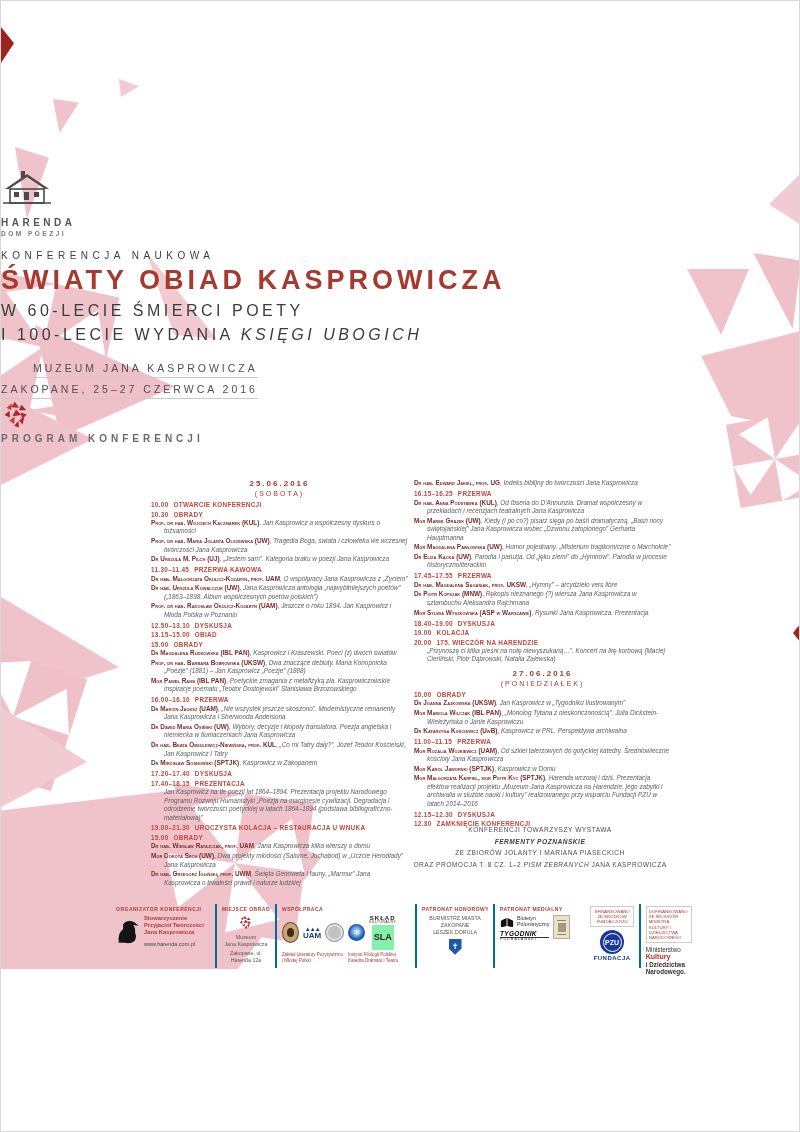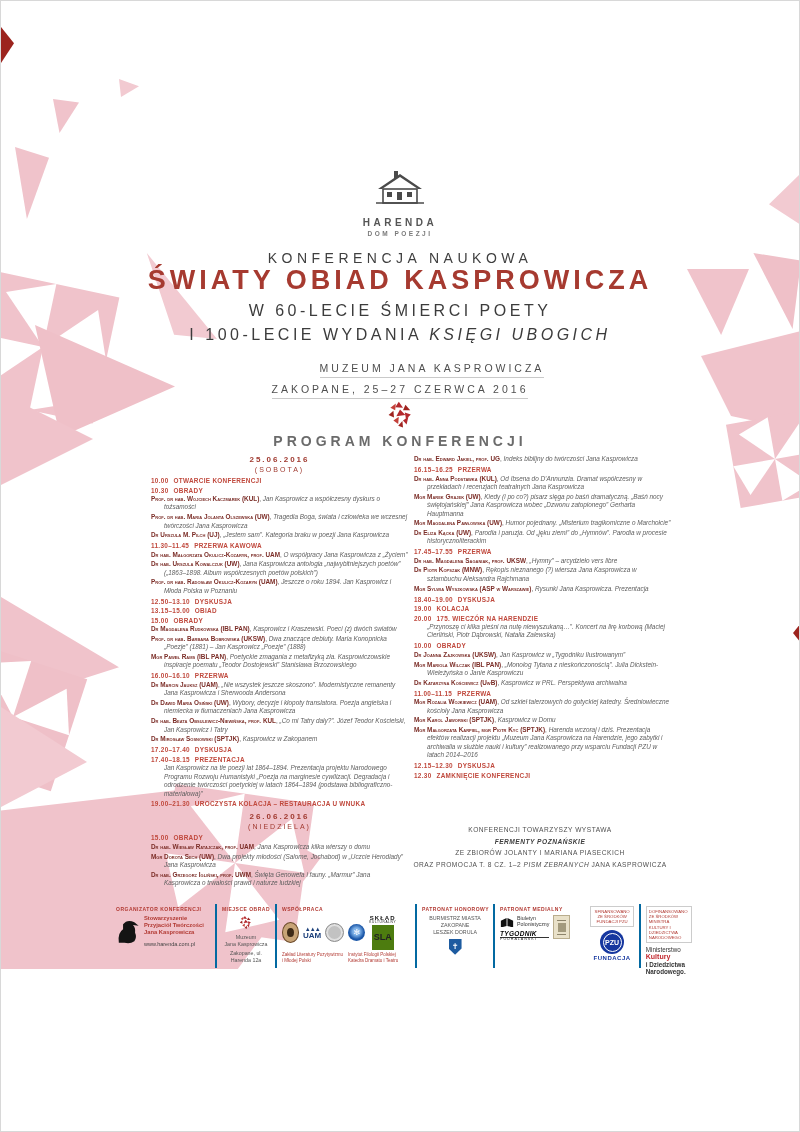--- a/index.html
+++ b/index.html
@@ -5,37 +5,37 @@
   html,body{margin:0;padding:0;background:#fff;}
   .page{position:relative;width:800px;height:1132px;background:#fff;overflow:hidden;
         font-family:"Liberation Sans",sans-serif;border:1px solid #d8d8d8;box-sizing:border-box;}
   
   .decor{position:absolute;z-index:0;}
   .tri{position:absolute;}
   .pinwheel{position:absolute;}
   .pinwheel svg{display:block;width:100%;height:100%;}
   
   .content{position:relative;z-index:1;}
-  .hdr{position:absolute;left:0;width:100%;text-align:center;}
+  .hdr{position:absolute;left:0;width:100%;text-align:left;}
   .house{top:168px;}
   .logo-name{top:216px;font-size:10px;letter-spacing:3.5px;color:#555;font-weight:bold;}
   .logo-sub{top:229px;font-size:6.5px;letter-spacing:2.5px;color:#7a7a7a;font-weight:bold;}
-  .kicker{top:249px;font-size:14px;letter-spacing:4.5px;color:#3f3f3f;}
+  .kicker{top:249px;font-size:10px;letter-spacing:4.5px;color:#3f3f3f;}
   .title{top:264px;font-size:27px;letter-spacing:4px;font-weight:bold;color:#a63a30;}
   .sub1{top:301px;font-size:16px;letter-spacing:3.5px;color:#3c3c3c;}
   .sub2{top:325px;font-size:16px;letter-spacing:3.5px;color:#3c3c3c;}
   .sub2 .it{font-style:italic;}
   .venueline{top:357px;margin-left:32px;}
   .dateline{top:378px;text-decoration:underline;}
   .venueline span,.dateline span{display:inline-block;font-size:10.5px;letter-spacing:3px;color:#4f4f4f;
       border-bottom:1px solid #c9c9c9;padding-bottom:3px;}
   .burst-wrap{top:399px;}
-  .prog-label{top:432px;font-size:14px;letter-spacing:4px;color:#6b6b6b;font-weight:bold;}
-  
-  .columns{position:absolute;left:150px;top:449px;width:520px;display:flex;gap:6px;z-index:1;}
+  .prog-label{top:432px;font-size:10px;letter-spacing:4px;color:#6b6b6b;font-weight:bold;}
+  
+  .columns{position:absolute;left:150px;top:473px;width:520px;display:flex;gap:6px;z-index:1;}
   .col{width:257px;}
   .col-right{padding-top:4px;}
   .prog-date{text-align:center;color:#a03a30;margin:5px 0 4px;}
   .prog-date .d{display:block;font-size:8px;font-weight:bold;letter-spacing:2px;}
   .prog-date .day{display:block;font-size:7px;letter-spacing:2px;margin-top:2px;}
   .prog-time{color:#c0493d;font-size:6.4px;margin:2.5px 0 1.5px;letter-spacing:0.3px;}
   .prog-time .t{font-weight:bold;margin-right:5px;}
   .prog-time .lbl{font-weight:bold;}
   .prog-talk{font-size:6.4px;line-height:1.32;color:#5d5d5d;margin:1.2px 0;padding-left:13px;text-indent:-13px;}
   .prog-talk .spk{font-weight:bold;color:#7b2d27;font-variant:small-caps;}
@@ -65,21 +65,21 @@
   .uam{color:#1b3f7a;text-align:center;line-height:1;}
   .uam .crown{font-size:6px;letter-spacing:-1px;}
   .uam .let{font-size:8px;font-weight:bold;}
   .seal{width:17px;height:17px;border-radius:50%;background:#c2c2c2;border:1px solid #8f8f8f;
       box-shadow:inset 0 0 0 2px #e0e0e0;}
   .badge-blue{width:17px;height:17px;border-radius:50%;background:radial-gradient(circle at 50% 45%,#7fb2e8 0 28%,#1b57a8 60%);
       color:#fff;font-size:8px;display:flex;align-items:center;justify-content:center;}
   .sklad{text-align:center;line-height:1;}
   .sklad .s1{font-size:6px;font-weight:bold;color:#111;letter-spacing:1px;}
   .sklad .s2{font-size:3.2px;color:#111;letter-spacing:0.6px;}
-  .sklad .s3{font-size:9px;font-weight:bold;color:#222;background:#4d7c0f;padding:8px 2px;display:inline-block;margin-top:1px;}
+  .sklad .s3{font-size:9px;font-weight:bold;color:#222;background:#86efac;padding:8px 2px;display:inline-block;margin-top:1px;}
   .crest{margin:3px auto 0 auto;width:13px;height:16px;background:#1d5ba0;
       clip-path:polygon(0 0,100% 0,100% 62%,50% 100%,0 62%);display:flex;align-items:center;justify-content:center;
       color:#fff;font-size:8px;}
   .biuletyn{font-size:5.3px;color:#333;line-height:1.2;}
   .tygodnik{margin-top:3px;line-height:1;}
   .tygodnik .t1{font-size:6.5px;font-weight:bold;font-style:italic;color:#000;letter-spacing:0.3px;}
   .tygodnik .t2{font-size:3.6px;letter-spacing:1px;color:#222;border-top:1px solid #333;}
   .bookcover{width:17px;height:24px;background:#e9e1c9;border:1px solid #b9ad8d;padding:2px 2px;box-sizing:border-box;}
   .bookcover i{display:block;height:1px;background:#8d846b;margin:2px 1px;}
   .bookcover b{display:block;width:8px;height:9px;background:#a39a7d;margin:2px auto 0 auto;}
@@ -221,44 +221,44 @@
         <p class="prog-talk"><span class="spk">Mgr Paweł Rams (IBL PAN)</span><span>, </span><span class="ttl">Poetyckie zmagania z metafizyką zła. Kasprowiczowskie inspiracje poematu „Teodor Dostojewski” Stanisława Brzozowskiego</span></p>
         <p class="prog-time"><span class="t">16.00–16.10</span><span class="lbl">PRZERWA</span></p>
         <p class="prog-talk"><span class="spk">Dr Marcin Jauksz (UAM)</span><span>, </span><span class="ttl">„Nie wszystek jeszcze skoszono”. Modernistyczne remanenty Jana Kasprowicza i Sherwooda Andersona</span></p>
         <p class="prog-talk"><span class="spk">Dr Dawid Maria Osiński (UW)</span><span>, </span><span class="ttl">Wybory, decyzje i kłopoty translatora. Poezja angielska i niemiecka w tłumaczeniach Jana Kasprowicza</span></p>
         <p class="prog-talk"><span class="spk">Dr hab. Beata Obsulewicz-Niewińska, prof. KUL</span><span>, </span><span class="ttl">„Co mi Tatry dały?”. Józef Teodor Kościelski, Jan Kasprowicz i Tatry</span></p>
         <p class="prog-talk"><span class="spk">Dr Mirosław Sosnowski (SPTJK)</span><span>, </span><span class="ttl">Kasprowicz w Zakopanem</span></p>
         <p class="prog-time"><span class="t">17.20–17.40</span><span class="lbl">DYSKUSJA</span></p>
         <p class="prog-time"><span class="t">17.40–18.15</span><span class="lbl">PREZENTACJA</span></p>
         <p class="prog-note">Jan Kasprowicz na tle poezji lat 1864–1894. Prezentacja projektu Narodowego Programu Rozwoju Humanistyki „Poezja na marginesie cywilizacji. Degradacja i odrodzenie twórczości poetyckiej w latach 1864–1894 (podstawa bibliograficzno-materiałowa)”</p>
         <p class="prog-time"><span class="t">19.00–21.30</span><span class="lbl">UROCZYSTA KOLACJA – RESTAURACJA U WNUKA</span></p>
-        <div class="prog-date">
-          <span class="d">26.06.2016</span>
-          <span class="day">(NIEDZIELA)</span>
-        </div>
         <p class="prog-time"><span class="t">15.00</span><span class="lbl">OBRADY</span></p>
         <p class="prog-talk"><span class="spk">Dr hab. Wiesław Ratajczak, prof. UAM</span><span>, </span><span class="ttl">Jana Kasprowicza kilka wierszy o domu</span></p>
         <p class="prog-talk"><span class="spk">Mgr Dorota Sech (UW)</span><span>, </span><span class="ttl">Dwa projekty młodości (Salome, Jochabod) w „Uczcie Herodiady” Jana Kasprowicza</span></p>
         <p class="prog-talk"><span class="spk">Dr hab. Grzegorz Igliński, prof. UWM</span><span>, </span><span class="ttl">Święta Genowefa i fauny. „Marmur” Jana Kasprowicza o trwałości prawd i naturze ludzkiej</span></p>
       </div>
     <div class="col col-right" id="col-right">
         <p class="prog-talk"><span class="spk">Dr hab. Edward Jakiel, prof. UG</span><span>, </span><span class="ttl">Indeks biblijny do twórczości Jana Kasprowicza</span></p>
         <p class="prog-time"><span class="t">16.15–16.25</span><span class="lbl">PRZERWA</span></p>
         <p class="prog-talk"><span class="spk">Dr hab. Anna Podstawka (KUL)</span><span>, </span><span class="ttl">Od Ibsena do D’Annunzia. Dramat współczesny w przekładach i recenzjach teatralnych Jana Kasprowicza</span></p>
         <p class="prog-talk"><span class="spk">Mgr Marek Grajek (UW)</span><span>, </span><span class="ttl">Kiedy (i po co?) pisarz sięga po baśń dramatyczną. „Baśń nocy świętojańskiej” Jana Kasprowicza wobec „Dzwonu zatopionego” Gerharta Hauptmanna</span></p>
         <p class="prog-talk"><span class="spk">Mgr Magdalena Pawłowska (UW)</span><span>, </span><span class="ttl">Humor pojednany. „Misterium tragikomiczne o Marchołcie”</span></p>
         <p class="prog-talk"><span class="spk">Dr Eliza Kącka (UW)</span><span>, </span><span class="ttl">Parodia i paruzja. Od „jęku ziemi” do „Hymnów”. Parodia w procesie historycznoliterackim</span></p>
         <p class="prog-time"><span class="t">17.45–17.55</span><span class="lbl">PRZERWA</span></p>
         <p class="prog-talk"><span class="spk">Dr hab. Magdalena Saganiak, prof. UKSW</span><span>, </span><span class="ttl">„Hymny” – arcydzieło vers libre</span></p>
         <p class="prog-talk"><span class="spk">Dr Piotr Kopszak (MNW)</span><span>, </span><span class="ttl">Rękopis nieznanego (?) wiersza Jana Kasprowicza w sztambuchu Aleksandra Rajchmana</span></p>
         <p class="prog-talk"><span class="spk">Mgr Sylwia Wyszkowska (ASP w Warszawie)</span><span>, </span><span class="ttl">Rysunki Jana Kasprowicza. Prezentacja</span></p>
         <p class="prog-time"><span class="t">18.40–19.00</span><span class="lbl">DYSKUSJA</span></p>
         <p class="prog-time"><span class="t">19.00</span><span class="lbl">KOLACJA</span></p>
         <p class="prog-time"><span class="t">20.00</span><span class="lbl">175. WIECZÓR NA HARENDZIE</span></p>
         <p class="prog-note">„Przynoszę ci kilka pieśni na nutę niewyszukaną…”. Koncert na lirę korbową (Maciej Cierliński, Piotr Dąbrowski, Natalia Zalewska)</p>
+        <div class="prog-date">
+          <span class="d">27.06.2016</span>
+          <span class="day">(PONIEDZIAŁEK)</span>
+        </div>
         <p class="prog-time"><span class="t">10.00</span><span class="lbl">OBRADY</span></p>
         <p class="prog-talk"><span class="spk">Dr Joanna Zajkowska (UKSW)</span><span>, </span><span class="ttl">Jan Kasprowicz w „Tygodniku Ilustrowanym”</span></p>
         <p class="prog-talk"><span class="spk">Mgr Mariola Wilczak (IBL PAN)</span><span>, </span><span class="ttl">„Monolog Tytana z nieskończonością”. Julia Dickstein-Wieleżyńska o Janie Kasprowiczu</span></p>
         <p class="prog-talk"><span class="spk">Dr Katarzyna Kościewicz (UwB)</span><span>, </span><span class="ttl">Kasprowicz w PRL. Perspektywa archiwalna</span></p>
         <p class="prog-time"><span class="t">11.00–11.15</span><span class="lbl">PRZERWA</span></p>
         <p class="prog-talk"><span class="spk">Mgr Rozalia Wojkiewicz (UAM)</span><span>, </span><span class="ttl">Od szkieł talerzowych do gotyckiej katedry. Średniowieczne kościoły Jana Kasprowicza</span></p>
         <p class="prog-talk"><span class="spk">Mgr Karol Jaworski (SPTJK)</span><span>, </span><span class="ttl">Kasprowicz w Domu</span></p>
         <p class="prog-talk"><span class="spk">Mgr Małgorzata Karpiel, mgr Piotr Kyc (SPTJK)</span><span>, </span><span class="ttl">Harenda wczoraj i dziś. Prezentacja efektów realizacji projektu „Muzeum Jana Kasprowicza na Harendzie, jego zabytki i archiwalia w służbie nauki i kultury” realizowanego przy wsparciu Fundacji PZU w latach 2014–2016</span></p>
         <p class="prog-time"><span class="t">12.15–12.30</span><span class="lbl">DYSKUSJA</span></p>
         <p class="prog-time"><span class="t">12.30</span><span class="lbl">ZAMKNIĘCIE KONFERENCJI</span></p>

